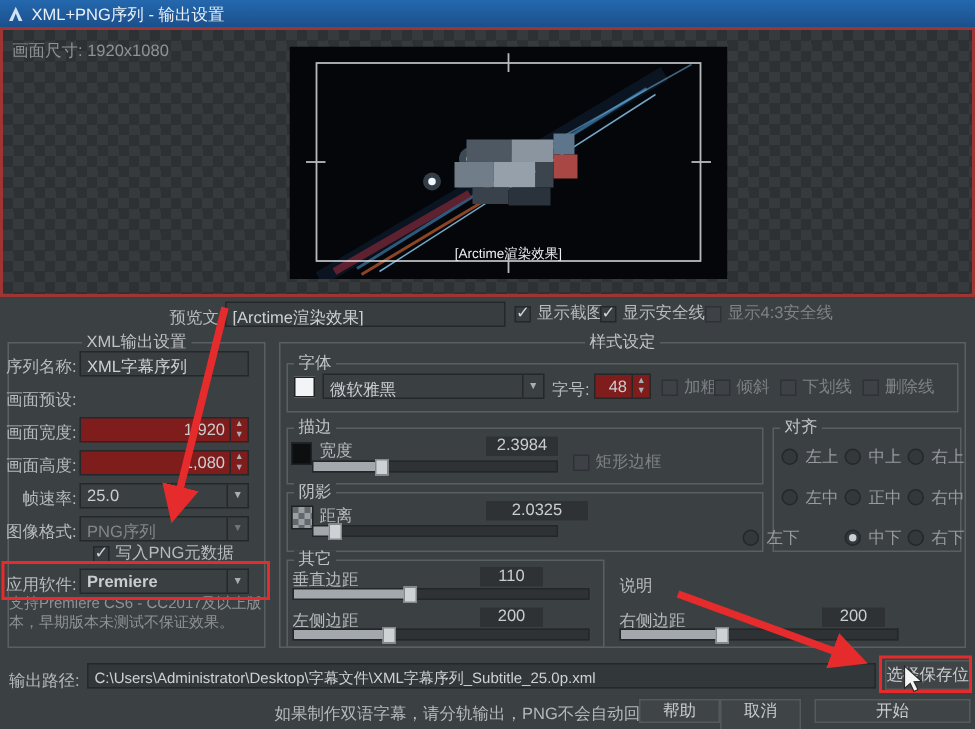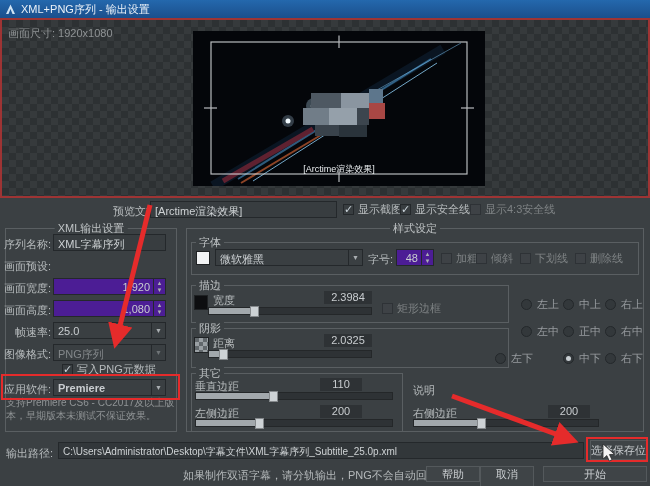--- a/index.html
+++ b/index.html
@@ -18,21 +18,21 @@
 
   
   .lbl{position:absolute;color:#b7bbbd;font-size:11px;white-space:nowrap;}
   .lbl.r{text-align:right;}
   .ti{position:absolute;height:17px;background:#383d40;border:1px solid #24282b;box-sizing:border-box;color:#ced2d4;padding:2px 4px 0;white-space:nowrap;overflow:hidden;font-size:11px;}
   .dd{position:absolute;height:17px;background:#3a3f42;border:1px solid #24282b;box-sizing:border-box;display:flex;}
   .ddval{flex:1;padding:2px 0 0 4px;color:#c9cdd0;overflow:hidden;white-space:nowrap;}
   .ddarrow{width:14px;border-left:1px solid #24282b;color:#a9aeb1;font-size:7px;text-align:center;padding-top:4px;box-sizing:border-box;}
   .dd.disabled .ddval{color:#83878a;}
   .dd.disabled .ddarrow{color:#6f7477;}
-  .spin{position:absolute;height:17px;background:#4c1d95;border:1px solid #24282b;box-sizing:border-box;display:flex;}
+  .spin{position:absolute;height:17px;background:#7f1d1d;border:1px solid #24282b;box-sizing:border-box;display:flex;}
   .spinval{flex:1;text-align:right;padding:2px 3px 0 0;color:#c9cdd0;overflow:hidden;white-space:nowrap;}
   .spinarrows{width:12px;border-left:1px solid #24282b;display:flex;flex-direction:column;align-items:center;color:#a9aeb1;font-size:6px;line-height:7px;padding-top:1px;box-sizing:border-box;}
   .cb{position:absolute;display:flex;align-items:flex-start;gap:4px;white-space:nowrap;}
   .cbx{width:11px;height:11px;background:#383d40;border:1px solid #24282b;box-sizing:border-box;color:#ccd6dc;font-size:11px;line-height:8px;text-align:center;flex:none;margin-top:1px;}
   .cblabel{color:#b7bbbd;font-size:11px;line-height:13px;}
   .cb.dim .cbx{background:#3e4246;border-color:#2e3236;}
   .cb.dim .cblabel{color:#7e8284;}
   .radio{position:absolute;display:flex;align-items:center;gap:5px;white-space:nowrap;}
   .rdot{width:9px;height:9px;border-radius:50%;background:#33383b;border:1px solid #24282b;position:relative;flex:none;}
   .radio.sel .rdot::after{content:"";position:absolute;inset:2px;border-radius:50%;background:#c9cfd3;}
@@ -219,26 +219,29 @@
   <div class="cb dim" style="left:382px;top:302px;">
     <span class="cbx"></span>
     <span class="cblabel">矩形边框</span>
   </div>
 
   <div class="grp" style="left:191px;top:328px;width:318px;height:40px;">
     <span class="leg" style="left:4px;">阴影</span>
   </div>
   <div class="swatch" style="left:194px;top:337px;width:15px;height:16px;background:repeating-conic-gradient(#9aa0a4 0 25%, #62686c 0 50%);background-size:8px 8px;"></div>
   <div class="lbl" style="left:213px;top:336px;">距离</div>
-  <div class="vbox" style="left:324px;top:334px;width:48px;">2.0325</div>
+  <div class="vbox" style="left:324px;top:334px;width:68px;">2.0325</div>
   <div class="slider" style="left:208px;top:350px;width:164px;">
     <span class="sfill" style="width:8%;"></span>
     <span class="shandle" style="left:6%;"></span>
   </div>
 
+  <div class="grp" style="left:515px;top:285px;width:126px;height:83px;">
+    <span class="leg" style="left:4px;">对齐</span>
+  </div>
   <div class="radio" style="left:521px;top:297px;">
       <span class="rdot"></span>
       <span class="rlabel">左上</span>
     </div>
   <div class="radio" style="left:563px;top:297px;">
       <span class="rdot"></span>
       <span class="rlabel">中上</span>
     </div>
   <div class="radio" style="left:605px;top:297px;">
       <span class="rdot"></span>

